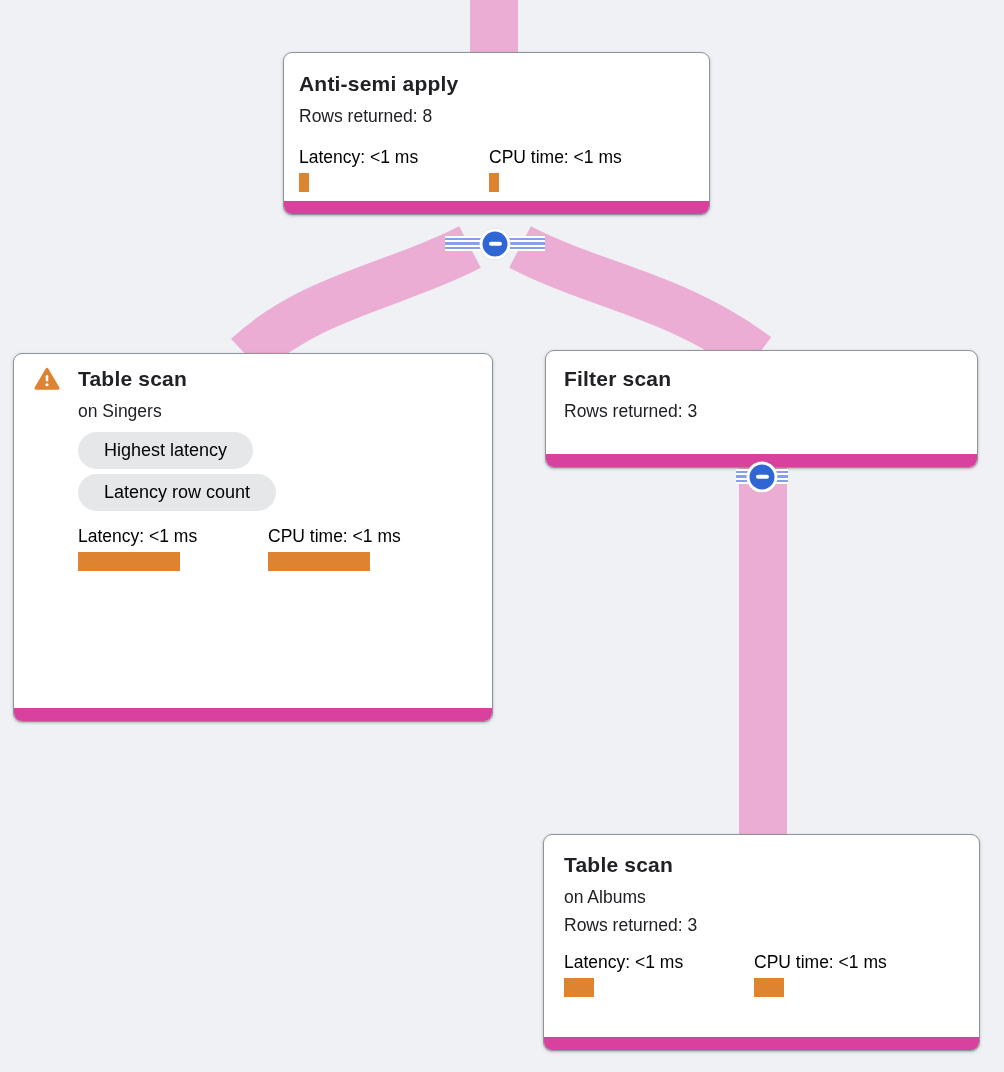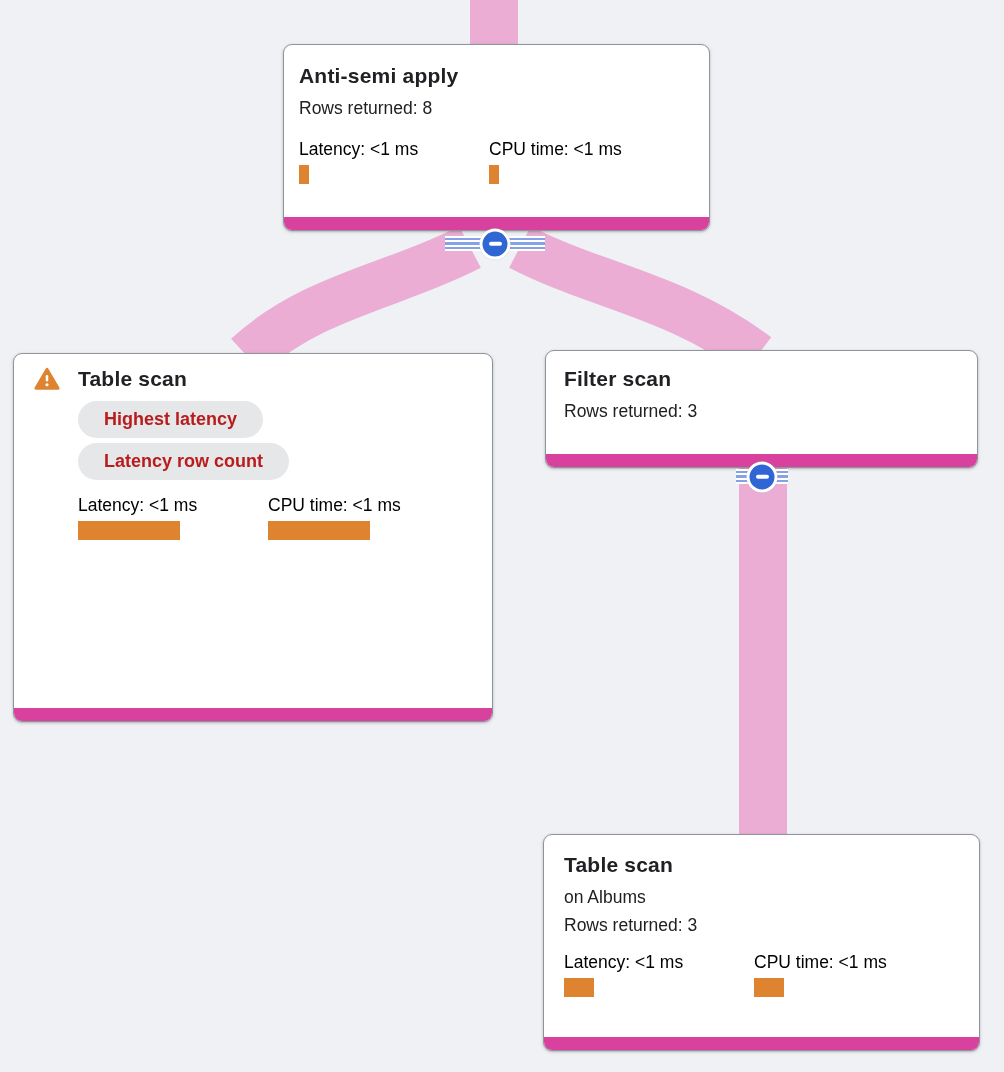--- a/index.html
+++ b/index.html
@@ -26,26 +26,26 @@
   .node-title{font-size:21px;line-height:24px;font-weight:700;letter-spacing:.2px;color:#202124;}
   .node-line{font-size:17.5px;line-height:22px;margin-top:9px;color:#202124;}
   .muted{color:#80868B;margin-top:5px;}
   .metrics{display:flex;margin-top:19px;}
   .metric-col{width:190px;}
   .metric-label{font-size:17.5px;line-height:22px;color:#000000;}
   .metric-bar{height:19px;margin-top:5px;background:#DE8430;}
   .badge-list{margin-top:10px;}
   .badge-row{margin-top:5px;}
   .badge{
-    display:inline-block;background:#E6E7E9;color:#b91c1c;
-    font-size:18px;font-weight:700;line-height:37px;
+    display:inline-block;background:#E6E7E9;color:#000000;
+    font-size:18px;font-weight:400;line-height:37px;
     padding:0 26px;border-radius:19px;
   }
 
-  .card-anti   {left:283px;top:44px;width:427px;height:187px;}
+  .card-anti   {left:283px;top:52px;width:427px;height:163px;}
   .card-anti    .card-body{padding:19px 16px 0 15px;}
   .card-singers{left:13px;top:353px;width:480px;height:369px;}
   .card-singers .card-body{padding:13px 16px 0 64px;}
   .card-filter {left:545px;top:350px;width:433px;height:118px;}
   .card-filter  .card-body{padding:16px 16px 16px 18px;}
   .card-albums {left:543px;top:834px;width:437px;height:217px;}
   .card-albums  .card-body{padding:18px 16px 0 20px;}
 
   .warning-wrap{position:absolute;left:20px;top:12px;width:26px;height:26px;}
 
@@ -104,20 +104,21 @@
   <div class="card card-singers">
     <div class="card-body">
       <span class="warning-wrap">
         <svg viewBox="0 0 24 24" width="26" height="26">
           <path d="M12 3 L22.3 20.6 H1.7 Z" fill="#DE8430" stroke="#DE8430" stroke-width="2.6" stroke-linejoin="round"></path>
           <rect x="10.85" y="8.2" width="2.3" height="6.2" rx="1.15" fill="#fff"></rect>
           <circle cx="12" cy="17.3" r="1.45" fill="#fff"></circle>
         </svg>
       </span>
       <div class="node-title">Table scan</div>
+      <div class="node-line">on Singers</div>
       <div class="badge-list">
         <div class="badge-row"><span class="badge">Highest latency</span></div>
         <div class="badge-row"><span class="badge">Latency row count</span></div>
       </div>
       <div class="metrics" style="margin-top:14px;">
         <div class="metric-col">
           <div class="metric-label">Latency: &lt;1 ms</div>
           <div class="metric-bar" style="width: 102px;"></div>
         </div>
         <div class="metric-col">

